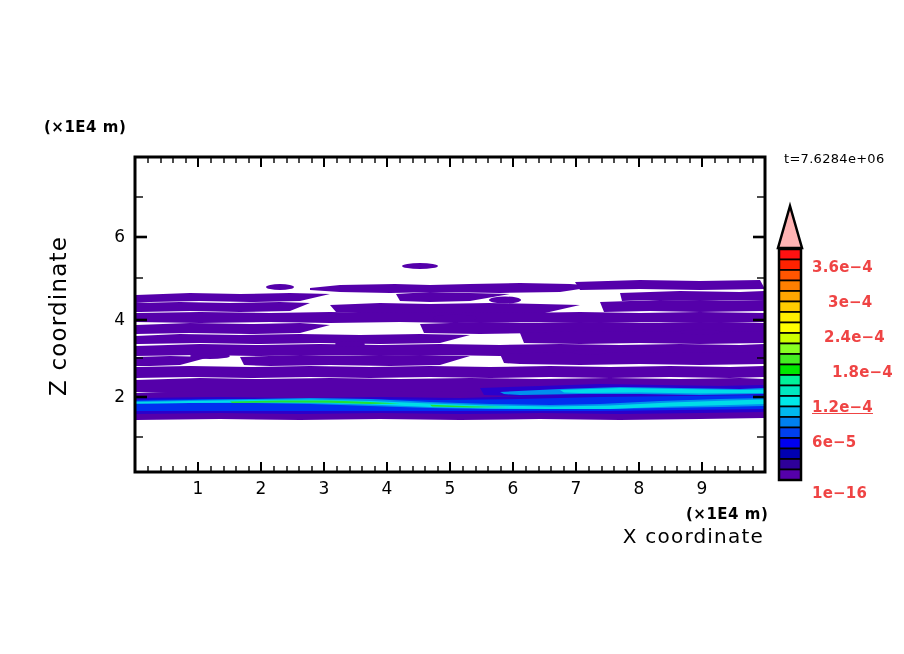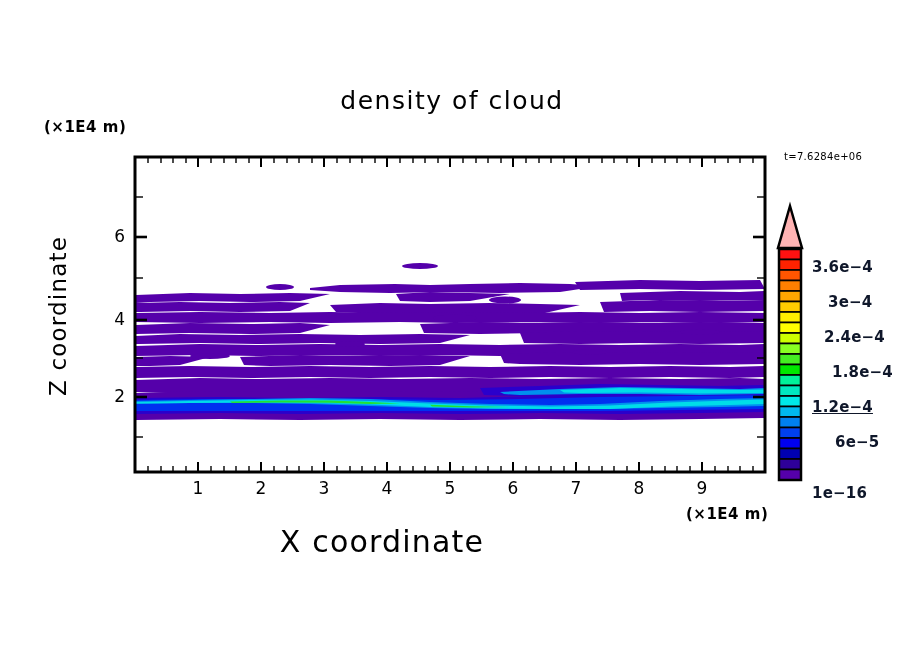--- a/index.html
+++ b/index.html
@@ -41,28 +41,28 @@
     letter-spacing: 0.5px;
   }
   #xunit-label {
     left: 686px; top: 505px;
     font-size: 15px;
     font-weight: bold;
     letter-spacing: 0.5px;
   }
   #time-label {
     left: 784px; top: 151px;
-    font-size: 10px;
+    font-size: 13px;
     letter-spacing: 0.3px;
   }
   #xaxis-title {
     left: 0; top: 524px;
     width: 764px;
-    text-align: center;
-    font-size: 30px;
+    text-align: right;
+    font-size: 20px;
     letter-spacing: 1.2px;
   }
   #yaxis-title {
     left: -52px;
     top: 303px;
     width: 220px;
     text-align: center;
     font-size: 23px;
     letter-spacing: 1.2px;
     transform: rotate(-90deg);
@@ -71,36 +71,35 @@
   .tick-label {
     position: absolute;
     font-size: 17px;
     color: #000;
     text-align: center;
   }
   .cb-label {
     position: absolute;
     font-size: 15px;
     font-weight: bold;
-    color: #0f172a;
+    color: #ef4444;
     white-space: nowrap;
     letter-spacing: 0.2px;
   }
   svg { display: block; }
   .plot-svg {
     position: absolute;
     left: 0; top: 0;
   }
 </style>
 </head>
 <body>
 
 <div class="stage">
 
-  <div class="txt" id="chart-title">density of cloud</div>
   <div class="txt" id="zunit-label">(×1E4 m)</div>
   <div class="txt" id="xunit-label">(×1E4 m)</div>
   <div class="txt" id="time-label">t=7.6284e+06</div>
   <div class="txt" id="xaxis-title">X coordinate</div>
   <div class="txt" id="yaxis-title">Z coordinate</div>
 
   <svg class="plot-svg" width="904" height="654">
     <defs>
       <clipPath id="plotclip">
         <rect x="135" y="157" width="630" height="315"></rect>
@@ -358,16 +357,16 @@
       <rect x="779" y="469.5" width="22" height="10.5" fill="#5500aa"></rect>
     </g>
     <rect x="779" y="249" width="22" height="231" fill="none" stroke="#000000" stroke-width="2.5"></rect>
   </svg>
 
   <div class="cb-label" style="left:812px; top:258px;">3.6e−4</div>
   <div class="cb-label" style="left:828px; top:293px;">3e−4</div>
   <div class="cb-label" style="left:824px; top:328px;">2.4e−4</div>
   <div class="cb-label" style="left:812px; top:363px;margin-left:20px;">1.8e−4</div>
   <div class="cb-label" style="left:812px; top:398px;text-decoration:underline;">1.2e−4</div>
-  <div class="cb-label" style="left:812px; top:433px;margin-left:23px;">6e−5</div>
+  <div class="cb-label" style="left:812px; top:433px;">6e−5</div>
   <div class="cb-label" style="left:812px; top:484px;">1e−16</div>
 
 </div>
 
 </body></html>

